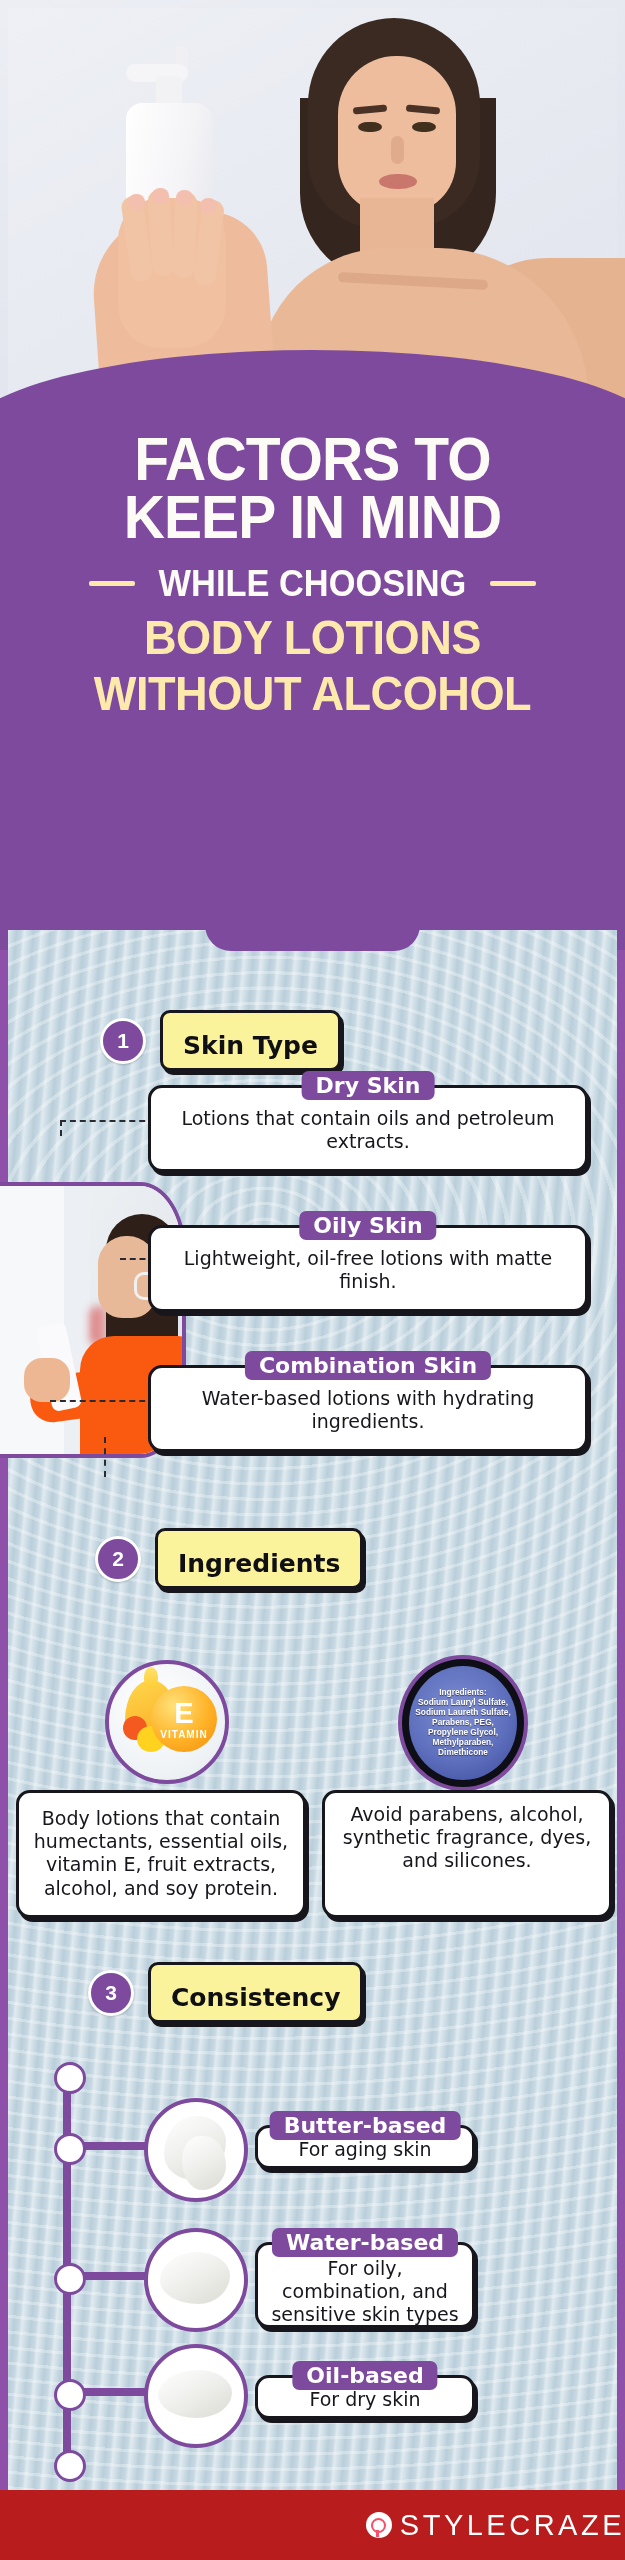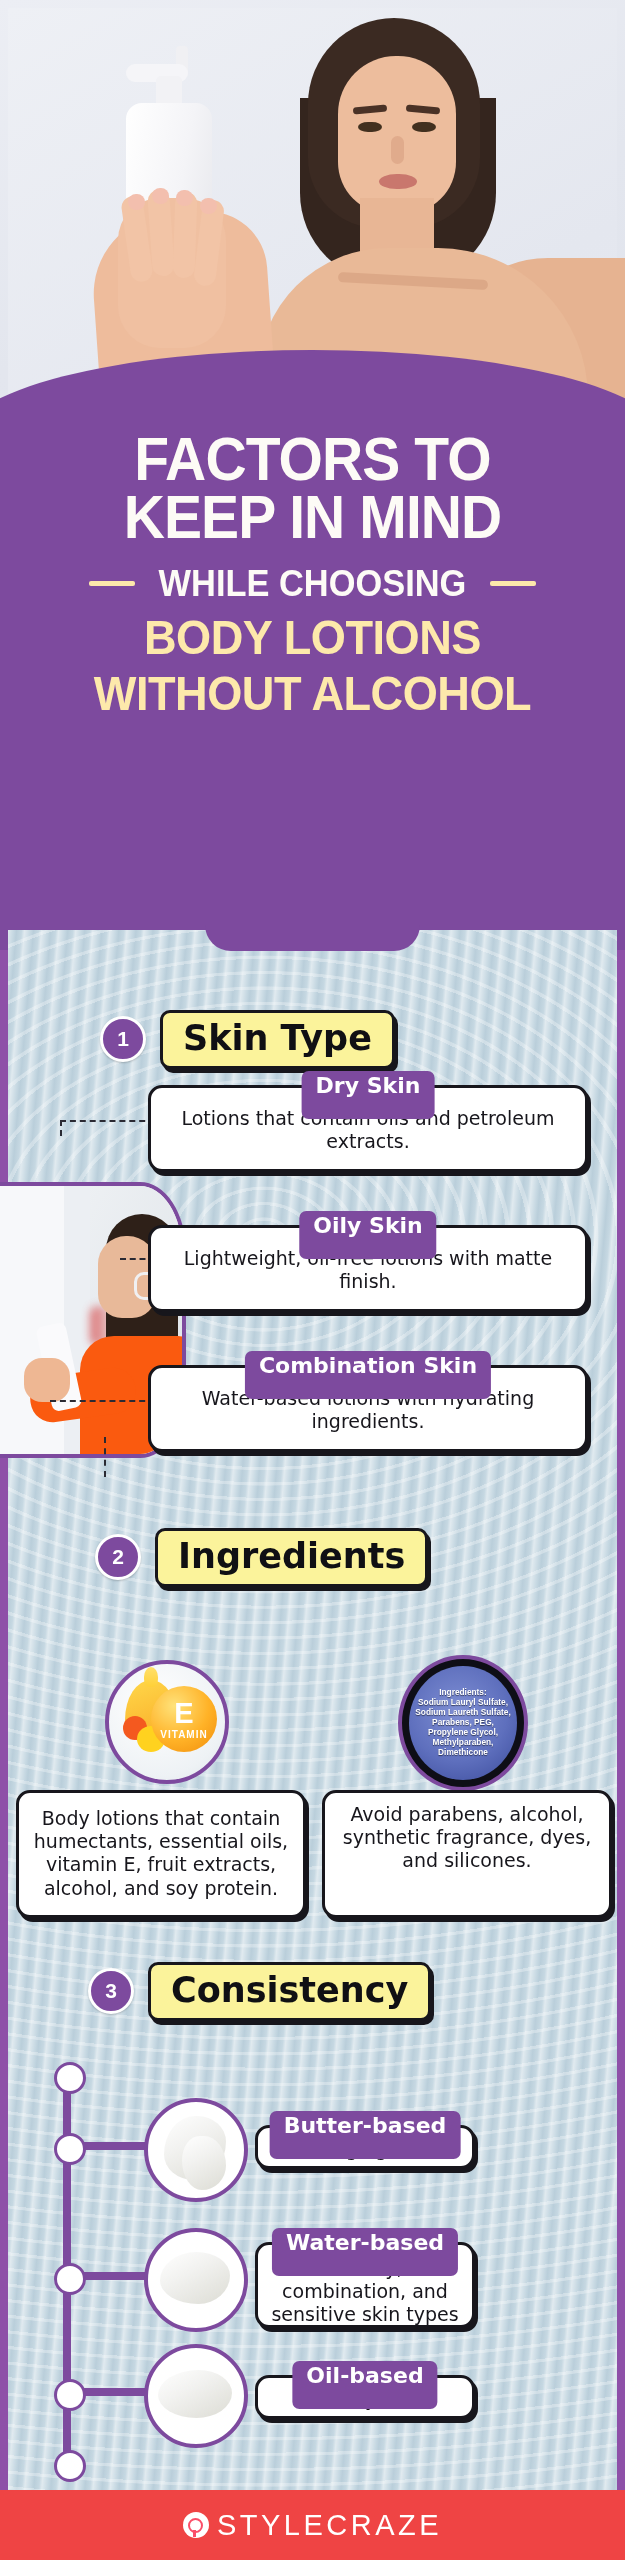--- a/index.html
+++ b/index.html
@@ -96,34 +96,34 @@
   
   .sec-head{position:absolute;display:flex;align-items:center;gap:14px;}
   .badge{
     width:40px;height:40px;border-radius:50%;background:#7d4a9e;
     border:3px solid #ffffff;color:#ffffff;font-weight:700;font-size:21px;
     display:flex;align-items:center;justify-content:center;
     box-shadow:0 1px 2px rgba(0,0,0,.2);
   }
   .pill{
     background:#fbf39b;border:3px solid #17161c;border-radius:10px;
-    padding:7px 20px 9px;color:#101014;font-weight:700;font-size:35px;
+    padding:20px 20px 9px;color:#101014;font-weight:700;font-size:25px;
     line-height:1.05;box-shadow:3px 4px 0 #17161c;
     font-family:"DejaVu Sans","Liberation Sans",sans-serif;
   }
 
   
   .card{
     position:absolute;background:#ffffff;border:3px solid #17161c;
     border-radius:14px;box-shadow:3px 4px 0 #17161c;
     text-align:center;padding:10px 12px 12px;box-sizing:border-box;
   }
   .tag{
     display:inline-block;background:#7d4a9e;color:#ffffff;font-weight:700;
-    font-size:22px;border-radius:7px;padding:2px 14px 20px;line-height:1.2;
+    font-size:22px;border-radius:7px;padding:2px 14px 1px;line-height:1.2;
     font-family:"DejaVu Sans","Liberation Sans",sans-serif;
   }
   .tag-float{position:absolute;top:-17px;left:50%;transform:translateX(-50%);white-space:nowrap;}
   .ctext{
     margin-top:9px;color:#17161c;font-size:19px;line-height:1.22;
     font-family:"DejaVu Sans","Liberation Sans",sans-serif;
   }
 
   
   .dashline{position:absolute;border-top:2px dashed #2a2a33;}
@@ -180,21 +180,21 @@
   .tl-line{position:absolute;background:#7d4a9e;}
   .tl-dot{position:absolute;width:26px;height:26px;border-radius:50%;
     background:#ffffff;border:3px solid #7d4a9e;}
   .tl-circ{position:absolute;width:96px;height:96px;border-radius:50%;
     border:4px solid #7d4a9e;background:#ffffff;overflow:hidden;}
   .cream{position:absolute;border-radius:50% 46% 52% 48%/60% 40% 60% 40%;
     background:linear-gradient(150deg,#ffffff 0%,#f2f2f0 40%,#dcdcd4 100%);}
 
   
   .footer{position:absolute;left:0;bottom:0;width:625px;height:70px;
-    background:#ef4444;display:flex;align-items:center;justify-content:center;gap:8px;}
+    background:#b91c1c;display:flex;align-items:center;justify-content:flex-end;gap:8px;}
   .logo-mark{width:26px;height:26px;border-radius:50%;background:#ffffff;
     display:flex;align-items:center;justify-content:center;}
   .logo-mark i{display:block;width:11px;height:11px;border-radius:50%;
     border:2.5px solid #fb4f69;position:relative;}
   .logo-mark i:after{content:"";position:absolute;left:3px;top:10px;width:2.5px;height:7px;background:#fb4f69;}
   .logo-text{color:#ffffff;font-size:29px;letter-spacing:3.5px;font-weight:400;
     font-family:"Liberation Sans",sans-serif;}
 </style>
 </head>
 <body>

